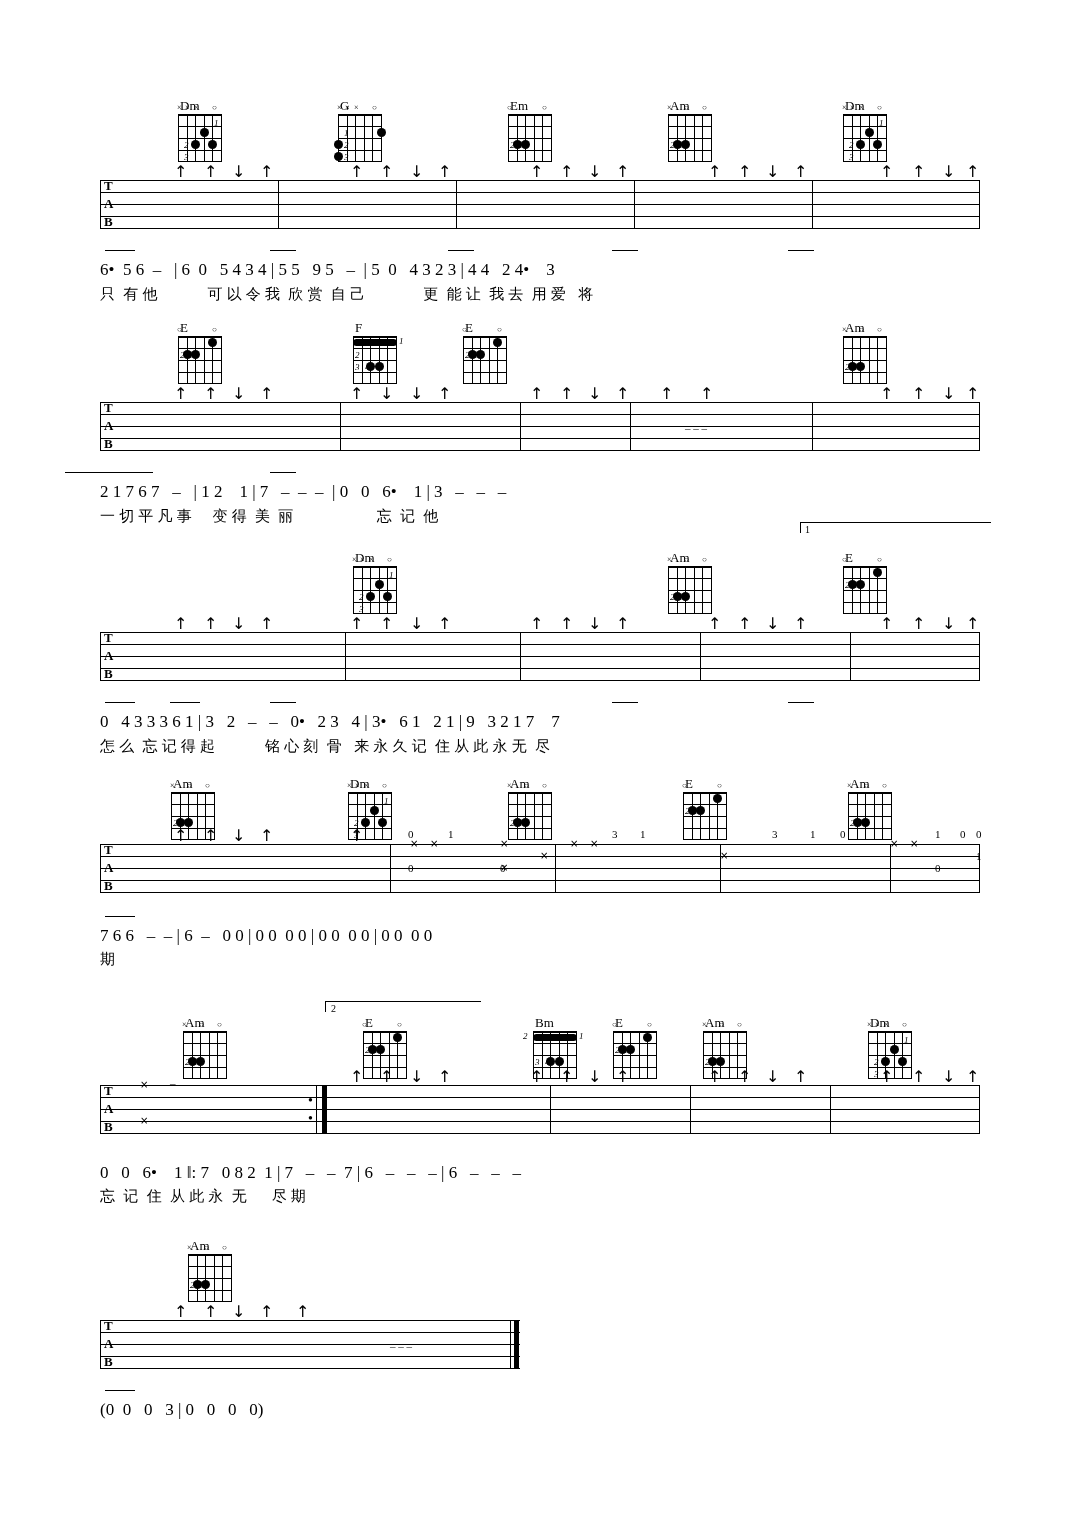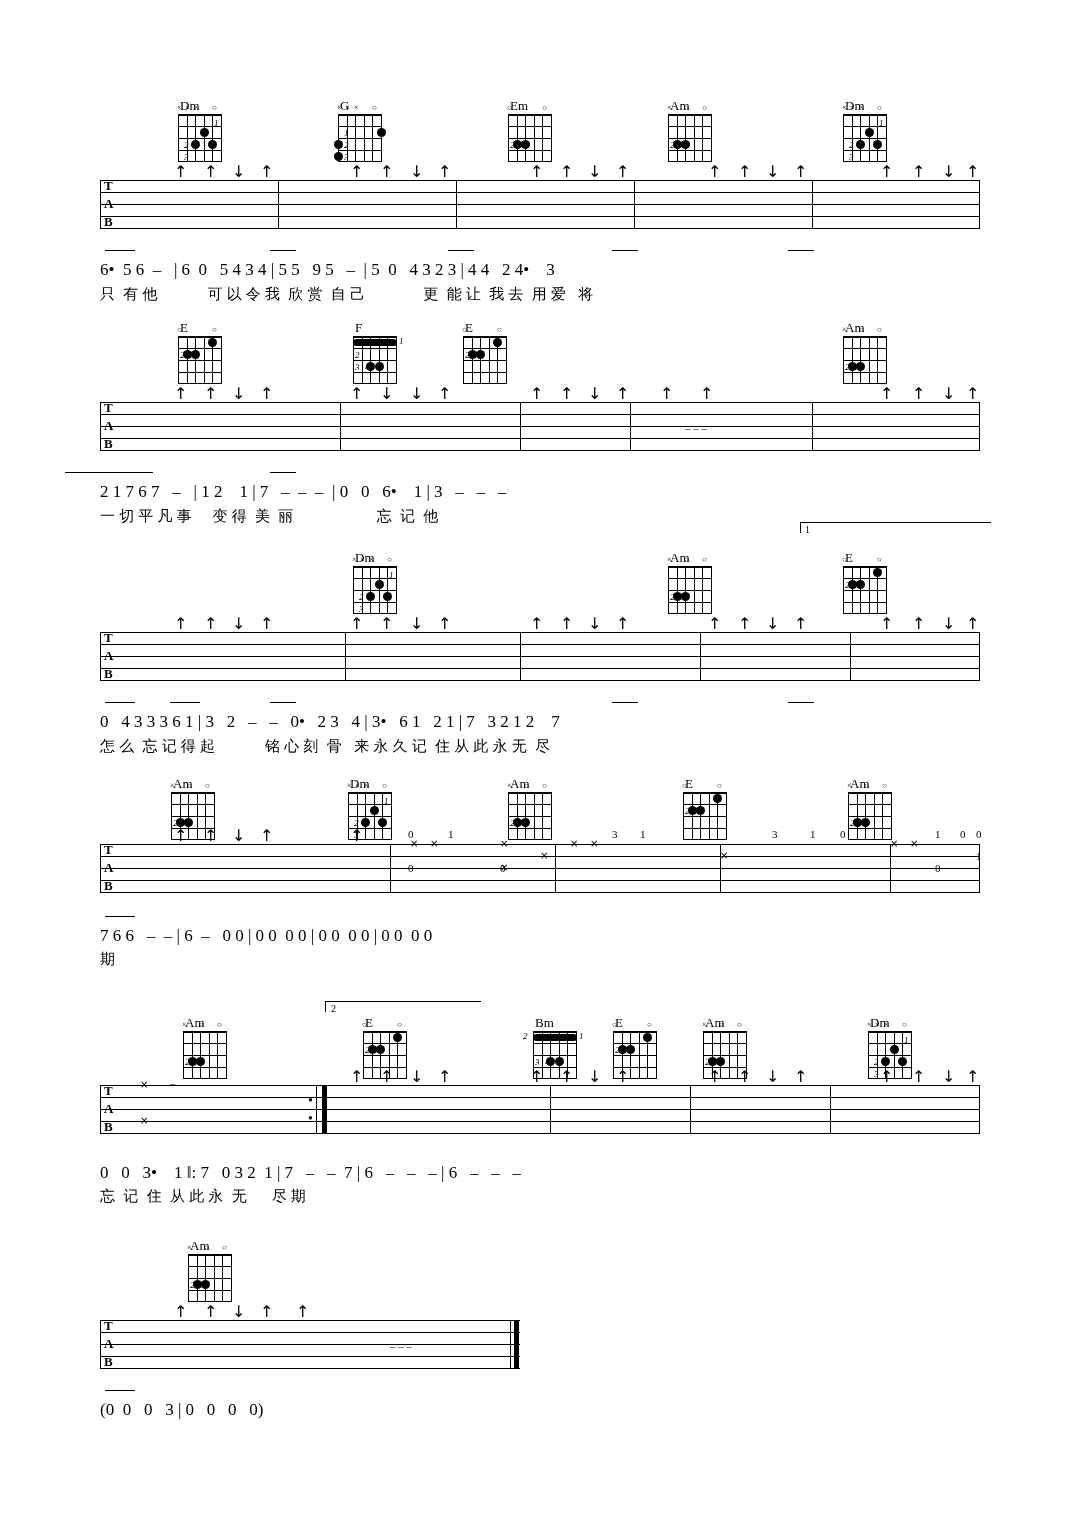--- a/index.html
+++ b/index.html
@@ -470,21 +470,21 @@
         <div class="arrow" style="left:812px;top:-16px">↑</div>
     <div class="arrow" style="left:842px;top:-16px">↓</div>
         <div class="arrow" style="left:866px;top:-16px">↑</div>
   </div>
 
   <div class="beam" style="left:105px;top:150px;width:30px"></div>
   <div class="beam" style="left:170px;top:150px;width:30px"></div>
   <div class="beam" style="left:270px;top:150px;width:26px"></div>
   <div class="beam" style="left:612px;top:150px;width:26px"></div>
   <div class="beam" style="left:788px;top:150px;width:26px"></div>
-  <div class="notes" style="top:160px">0   4 3 3 3 6 1 | 3   2   –   –   0•   2 3   4 | 3•   6 1   2 1 | 7   3 2 1 2    7</div>
+  <div class="notes" style="top:160px">0   4 3 3 3 6 1 | 3   2   –   –   0•   2 3   4 | 3•   6 1   2 1 | 9   3 2 1 7    7</div>
   <div class="lyrics" style="top:185px">怎 么  忘 记 得 起            铭 心 刻  骨   来 永 久 记  住 从 此 永 无  尽</div>
 </div>
 
 <div class="system" style="top:778px">
   <div class="chord" style="left:163px;top:0">
     <div class="cname">Am</div>
     <div class="grid">
       <div class="xmark" style="left:-1px">×</div>
           <div class="omark" style="left:16px">○</div>
           <div class="omark" style="left:34px">○</div>
@@ -830,21 +830,21 @@
     <div class="arrow" style="left:608px;top:-16px">↑</div>
         <div class="arrow" style="left:638px;top:-16px">↑</div>
     <div class="arrow" style="left:666px;top:-16px">↓</div>
         <div class="arrow" style="left:694px;top:-16px">↑</div>
     <div class="arrow" style="left:780px;top:-16px">↑</div>
         <div class="arrow" style="left:812px;top:-16px">↑</div>
     <div class="arrow" style="left:842px;top:-16px">↓</div>
         <div class="arrow" style="left:866px;top:-16px">↑</div>
   </div>
 
-  <div class="notes" style="top:168px">0   0   3•    1 ‖: 7   0 3 2  1 | 7   –   –  7 | 6   –   –   – | 6   –   –   –</div>
+  <div class="notes" style="top:168px">0   0   6•    1 ‖: 7   0 8 2  1 | 7   –   –  7 | 6   –   –   – | 6   –   –   –</div>
   <div class="lyrics" style="top:192px">忘  记  住  从 此 永  无      尽 期</div>
 </div>
 
 <div class="system" style="top:1240px">
   <div class="chord" style="left:180px;top:0">
     <div class="cname">Am</div>
     <div class="grid">
       <div class="xmark" style="left:-1px">×</div>
           <div class="omark" style="left:16px">○</div>
           <div class="omark" style="left:34px">○</div>

